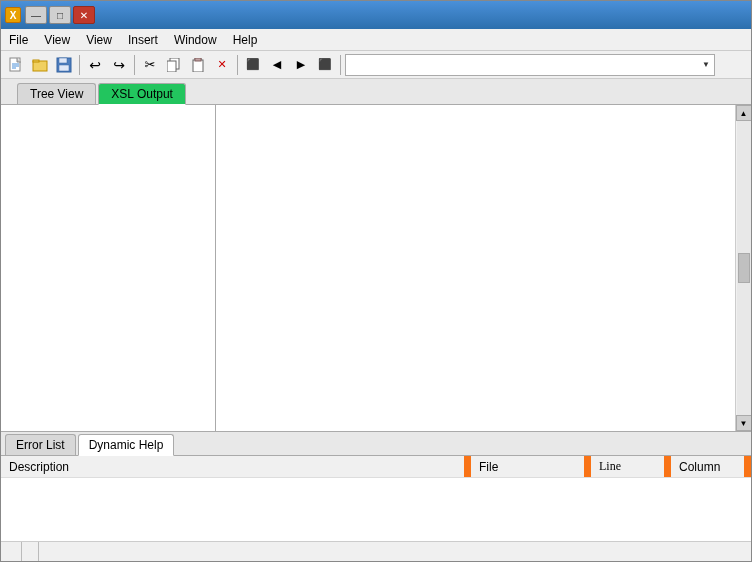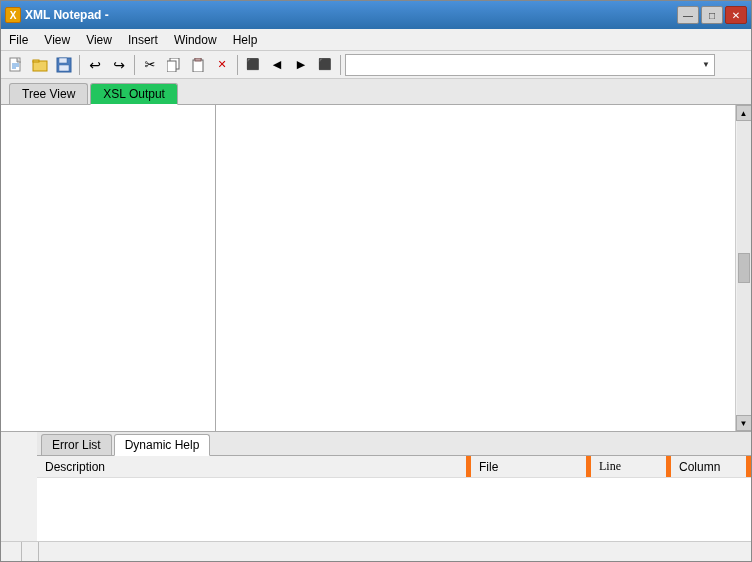--- a/index.html
+++ b/index.html
@@ -126,21 +126,21 @@
     .dropdown-arrow {
       font-size: 8px;
       color: #333;
     }
     .tabs-bar {
       background: #e8e8e8;
       height: 26px;
       display: flex;
       align-items: flex-end;
       border-bottom: 1px solid #aaa;
-      padding: 0 8px;
+      padding: 0 16px;
       flex-shrink: 0;
     }
     .tab {
       padding: 3px 12px;
       border: 1px solid #aaa;
       border-bottom: none;
       background: #d8d8d8;
       cursor: pointer;
       font-size: 12px;
       color: #000;
@@ -210,21 +210,20 @@
       top: 50%;
       left: 1px;
       transform: translateY(-50%);
     }
     .bottom-panel {
       height: 110px;
       display: flex;
       flex-direction: column;
       border-top: 1px solid #aaa;
       flex-shrink: 0;
-      padding-left: 36px;
     }
     .bottom-tabs-bar {
       background: #e8e8e8;
       height: 24px;
       display: flex;
       align-items: flex-end;
       border-bottom: 1px solid #aaa;
       padding: 0 4px;
     }
     .bottom-tab {
@@ -252,21 +251,21 @@
     .error-list-header {
       display: flex;
       height: 22px;
       background: #f0f0f0;
       border-bottom: 1px solid #ddd;
     }
     .error-col {
       padding: 3px 8px;
       font-size: 12px;
       color: #000;
-      border-right: 5px solid #f97316;
+      border-right: 7px solid #f97316;
       display: flex;
       align-items: center;
     }
     .error-col.description { flex: 1; }
     .error-col.file { width: 120px; }
     .error-col.line { width: 80px; font-family: Liberation Serif, serif; }
     .error-col.column { width: 80px; }
     .error-list-body {
       height: calc(100% - 22px);
       background: white;
@@ -292,21 +291,20 @@
   </style>
 </head>
 <body>
 
 <div class="window">
 
   <div class="title-bar">
     <div class="title-bar-icon">
       <span>X</span>
     </div>
-    <span class="title-bar-text">XML Notepad -</span>
     <div class="title-bar-controls">
       <div class="title-btn">—</div>
       <div class="title-btn">□</div>
       <div class="title-btn close-btn">✕</div>
     </div>
   </div>
 
   <div class="menubar">
     <div class="menu-item">File</div>
     <div class="menu-item">View</div>

